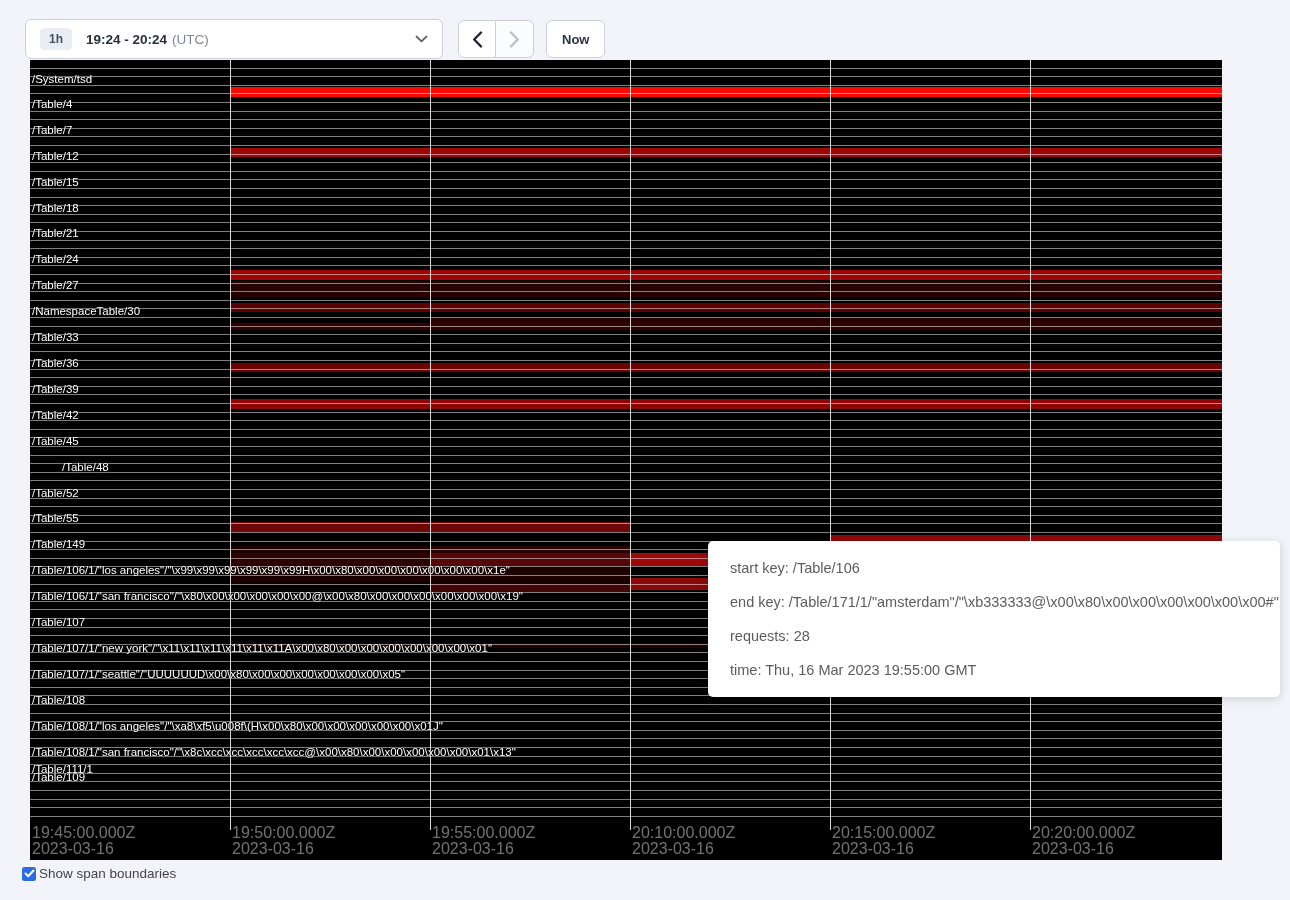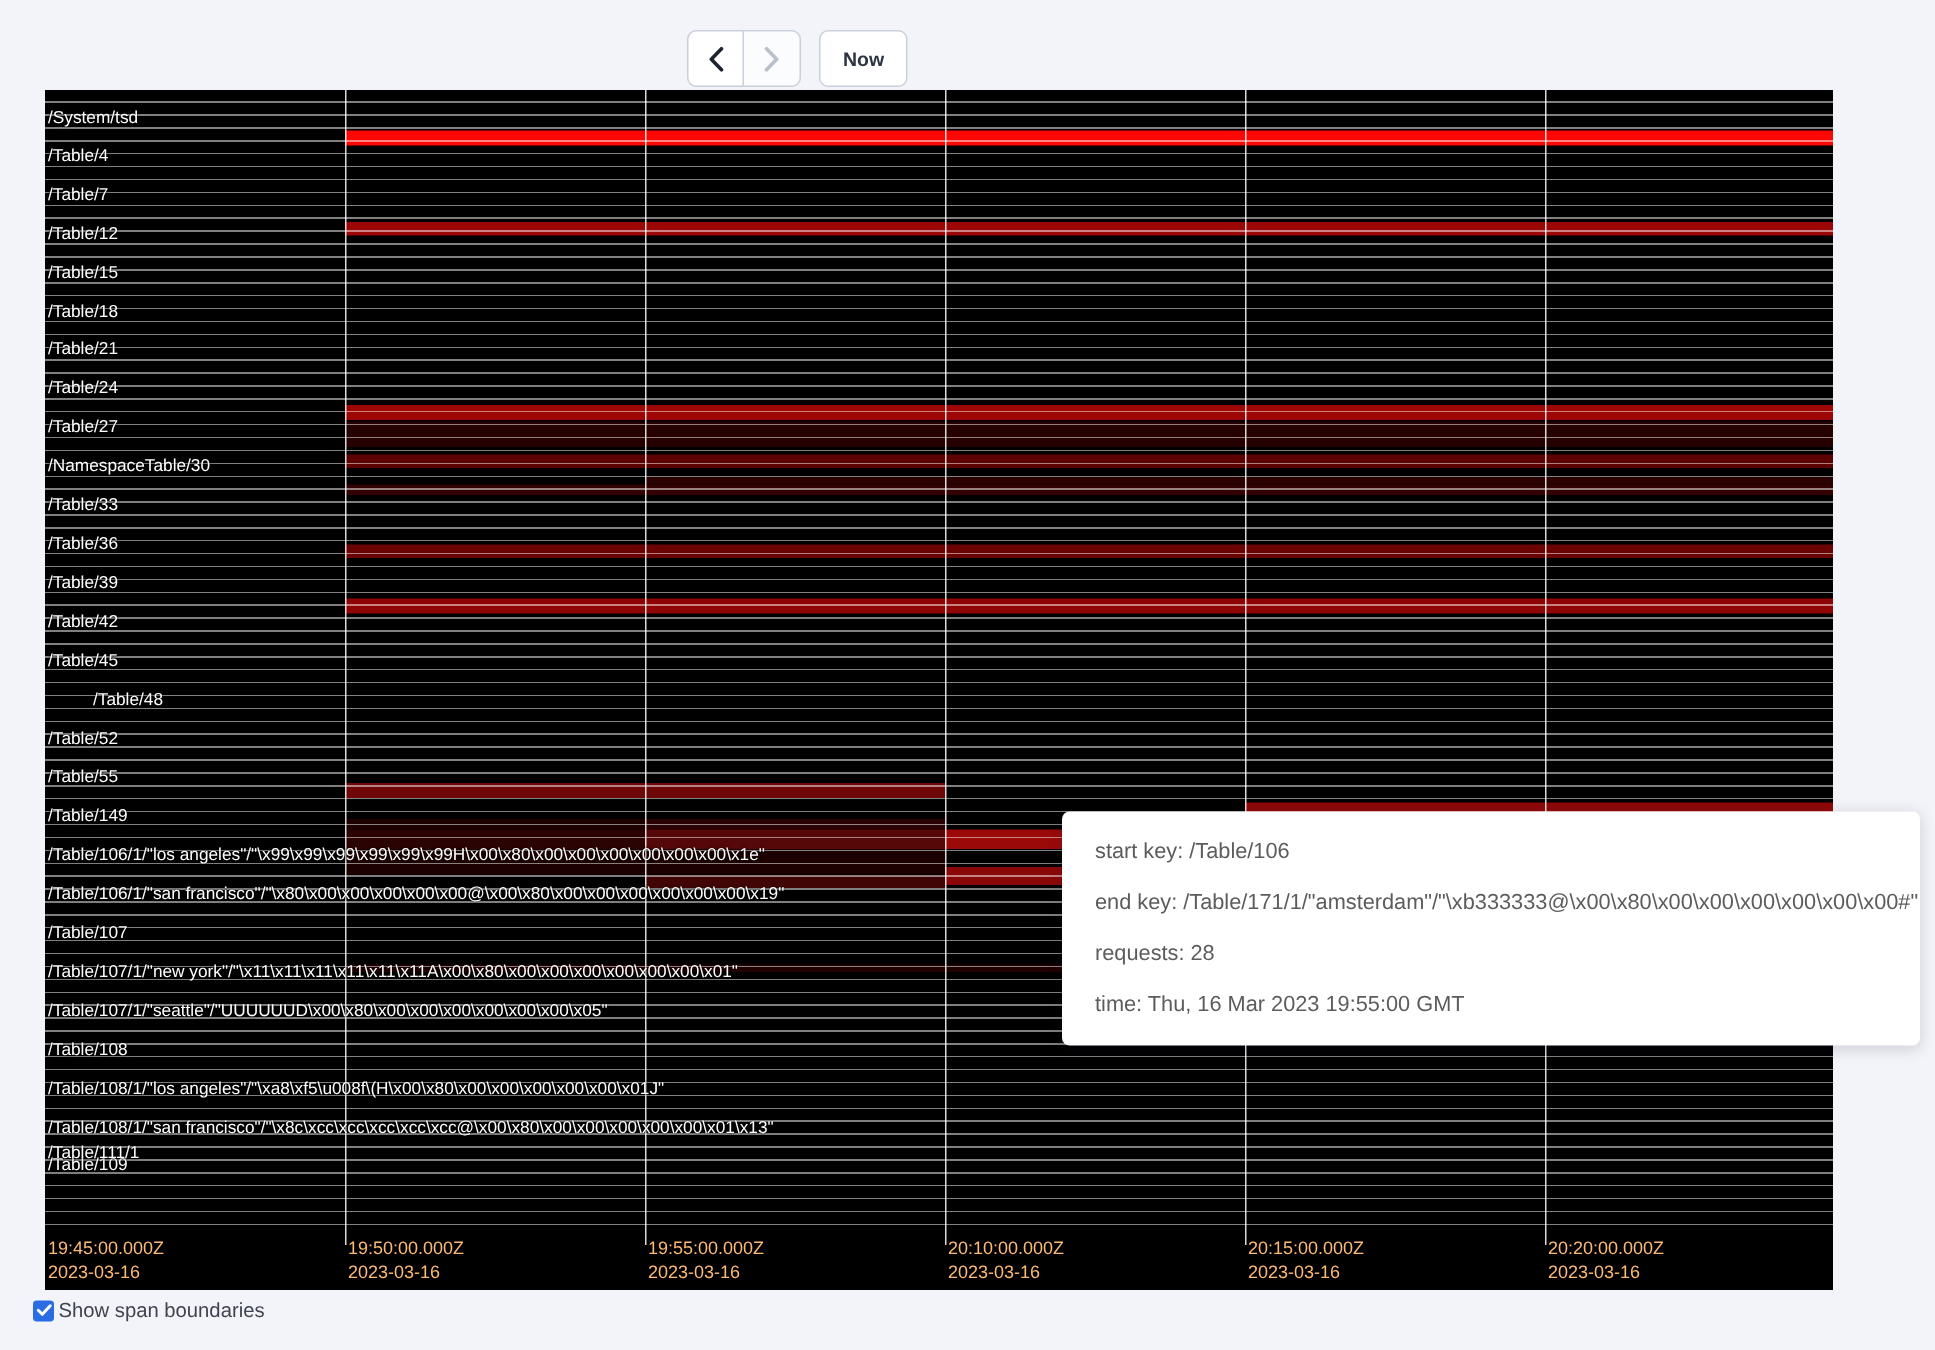--- a/index.html
+++ b/index.html
@@ -56,22 +56,22 @@
     position:absolute; top:0; width:1px; height:770px;
     background:rgba(255,255,255,0.85); z-index:3; pointer-events:none;
   }
   .band { position:absolute; z-index:1; }
   .row-label {
     position:absolute; z-index:4; color:#ffffff; font-size:11.5px;
     line-height:13px; white-space:nowrap; left:2px; pointer-events:none;
     text-shadow:0 0 2px #000;
   }
   .xaxis-label {
-    position:absolute; top:765px; z-index:4; color:#fdba74;
-    font-size:12px; line-height:15.5px; white-space:nowrap; pointer-events:none;
+    position:absolute; top:765px; z-index:4; color:#737373;
+    font-size:16px; line-height:15.5px; white-space:nowrap; pointer-events:none;
   }
   
   .tooltip {
     position:absolute; left:708px; top:541px; width:572px; height:156px;
     background:#ffffff; border-radius:5px; z-index:10;
     box-shadow:0 2px 10px rgba(30,30,60,0.18);
     padding:10px 0 0 22px; overflow:hidden;
   }
   .tooltip-line {
     font-size:14.5px; color:#5c5c5e; line-height:34px; white-space:nowrap;
@@ -83,20 +83,30 @@
     display:flex; align-items:center; justify-content:center; cursor:pointer;
     flex:0 0 auto;
   }
   .checkbox svg { display:block; }
   .checkbox-label { margin-left:3px; font-size:13.5px; color:#3f4450; cursor:default; }
 </style>
 </head>
 <body>
 
 <div class="toolbar">
+  <div class="range-select">
+    <span class="range-badge">1h</span>
+    <span class="range-text">19:24 - 20:24</span>
+    <span class="range-suffix">(UTC)</span>
+    <span class="range-caret">
+      <svg width="13" height="8" viewBox="0 0 13 8">
+          <polyline points="1.5,1.5 6.5,6.3 11.5,1.5" fill="none" stroke="#5a6472" stroke-width="1.8" stroke-linecap="round" stroke-linejoin="round"></polyline>
+        </svg>
+    </span>
+  </div>
   <div class="nav-group">
     <div class="nav-btn prev">
       <svg width="11" height="17" viewBox="0 0 11 17">
           <polyline points="9,1.5 2.2,8.5 9,15.5" fill="none" stroke="#1c2530" stroke-width="2.4" stroke-linecap="round" stroke-linejoin="round"></polyline>
         </svg>
     </div>
     <div class="nav-btn next">
       <svg width="11" height="17" viewBox="0 0 11 17">
           <polyline points="2,1.5 8.8,8.5 2,15.5" fill="none" stroke="#b9c0cb" stroke-width="2.4" stroke-linecap="round" stroke-linejoin="round"></polyline>
         </svg>

